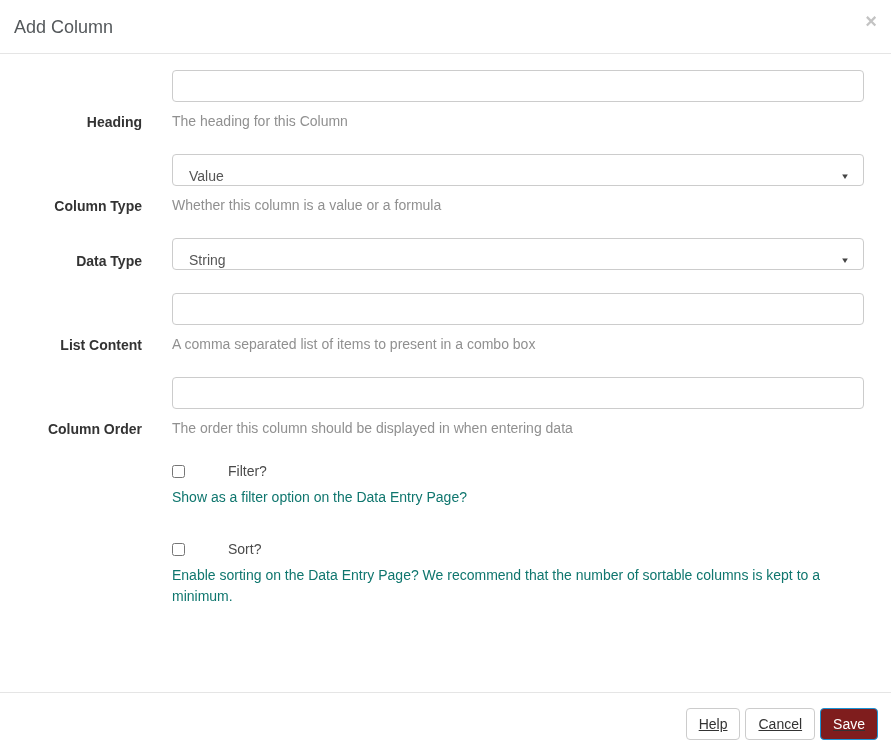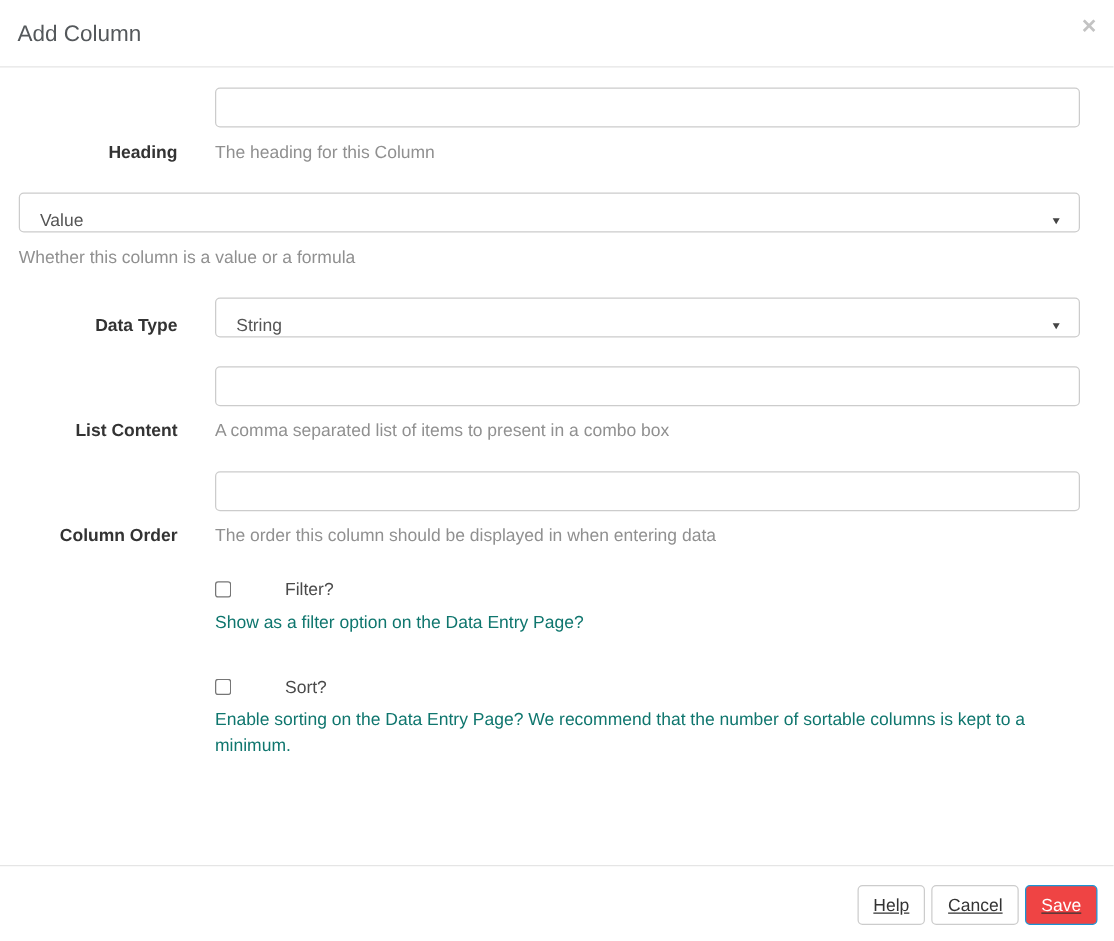--- a/index.html
+++ b/index.html
@@ -60,21 +60,21 @@
     display: flex; justify-content: flex-end; align-items: flex-start;
     gap: 5px; padding: 15px 13px 0 0; background: #fff; text-decoration: underline;
   }
   .btn {
     font-family: "Liberation Sans", sans-serif;
     font-size: 14px; line-height: 20px;
     padding: 5px 12px; border-radius: 4px;
     border: 1px solid #ccc; background: #fff; color: #333;
     cursor: pointer;
   }
-  .btn-primary { background: #ef4444; border-color: #1a94d4; color: #fff; }
+  .btn-primary { background: #7f1d1d; border-color: #1a94d4; color: #fff; }
 </style>
 </head>
 <body>
 
 <div class="modal">
 
   <div class="modal-header">
     <div class="modal-title">Add Column</div>
     <button class="close-button">
       <span>×</span>
@@ -87,20 +87,23 @@
       <div class="label-col">
         <span class="control-label">Heading</span>
       </div>
       <div class="control-col">
         <input class="text-input" type="text" value="" style="">
         <div class="help-block">The heading for this Column</div>
       </div>
     </div>
 
     <div class="form-group">
+      <div class="label-col">
+        <span class="control-label">Column Type</span>
+      </div>
       <div class="control-col">
         <div class="fake-select">
           <span>Value</span>
           <span class="caret">▼</span>
         </div>
         <div class="help-block">Whether this column is a value or a formula</div>
       </div>
     </div>
 
     <div class="form-group">

